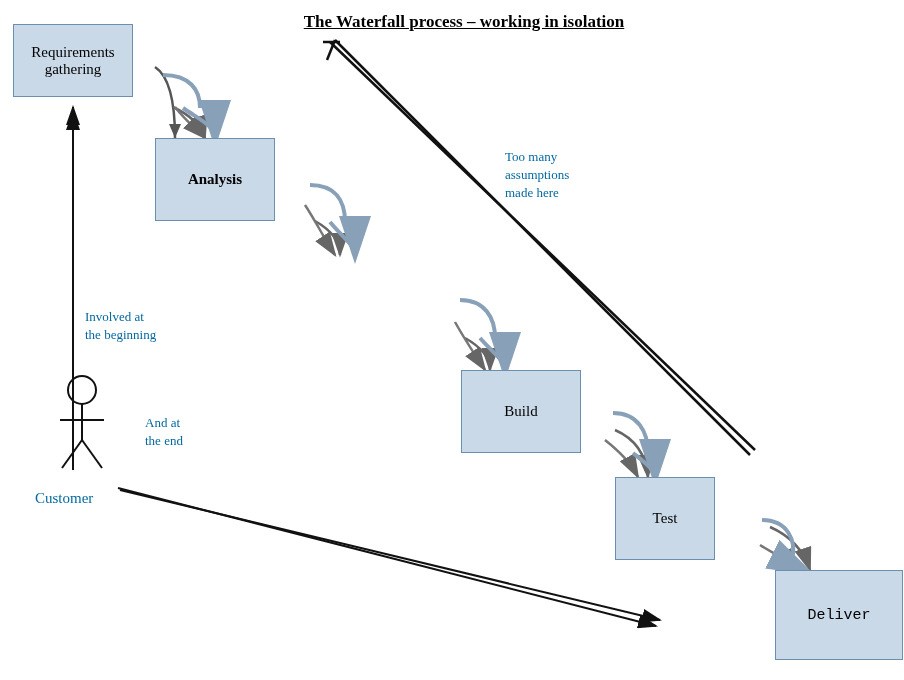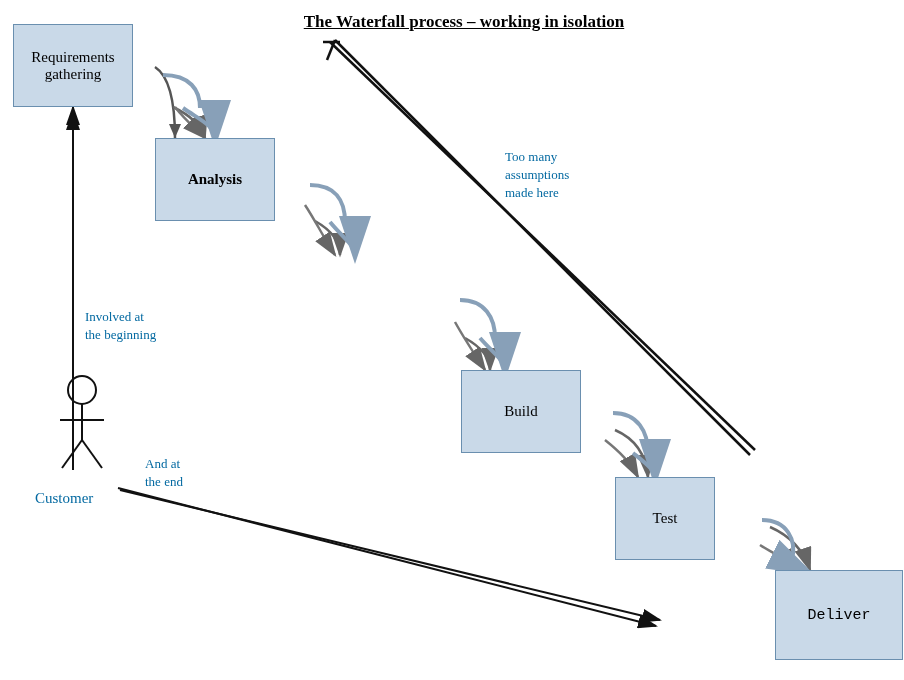--- a/index.html
+++ b/index.html
@@ -138,21 +138,21 @@
 
     <line x1="82" cy1="390" x2="82" y1="404" y2="440" stroke="#111" stroke-width="2"></line>
 
     <line x1="60" y1="420" x2="104" y2="420" stroke="#111" stroke-width="2"></line>
 
     <line x1="82" y1="440" x2="62" y2="468" stroke="#111" stroke-width="2"></line>
 
     <line x1="82" y1="440" x2="102" y2="468" stroke="#111" stroke-width="2"></line>
   </svg>
 
-  <div class="process-box" style="left:13px;top:24px;width:120px;height:83px;">
+  <div class="process-box" style="left:13px;top:24px;width:120px;height:73px;">
     <span style="text-align:center;white-space:pre-line;">Requirements
 gathering</span>
   </div>
 
   <div class="process-box" style="left:155px;top:138px;width:120px;height:83px;font-weight:bold;">
     <span>Analysis</span>
   </div>
 
 
   <div class="process-box" style="left:461px;top:370px;width:120px;height:83px;justify-content:center;">
@@ -168,21 +168,21 @@
   </div>
 
   <div class="label-text" style="left:505px;top:148px;line-height:1.4;">
     Too many<br>assumptions<br>made here
   </div>
 
   <div class="label-text" style="left:85px;top:308px;line-height:1.4;">
     Involved at<br>the beginning
   </div>
 
-  <div class="label-text" style="left:145px;top:455px;line-height:1.4;">
+  <div class="label-text" style="left:145px;top:414px;line-height:1.4;">
     And at<br>the end
   </div>
 
   <div class="label-text" style="left:35px;top:490px;font-size:15px;">
     Customer
   </div>
 
 </div>
 
 </body></html>

